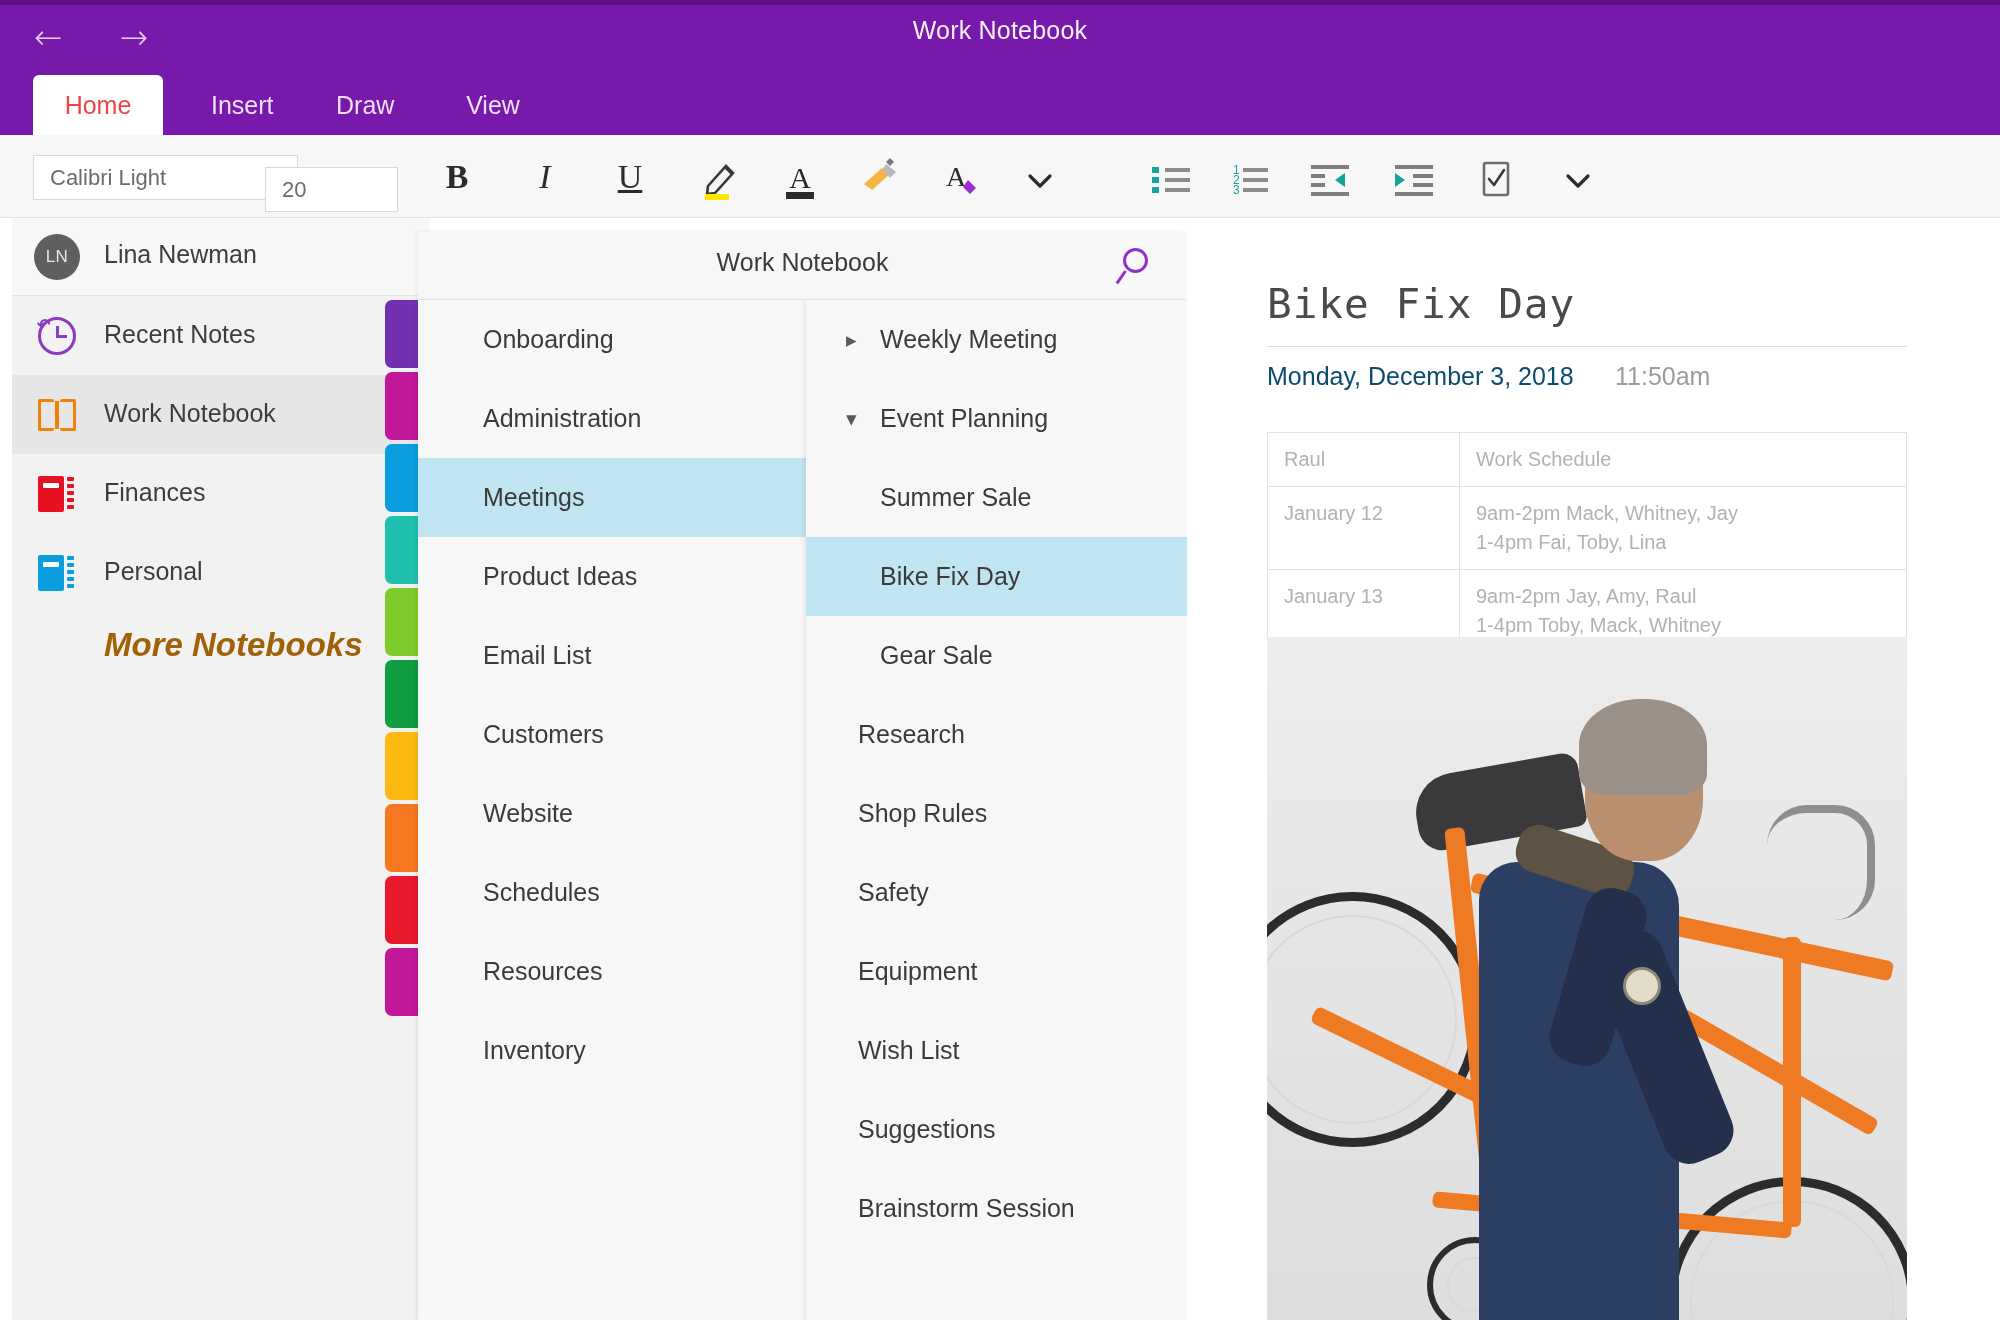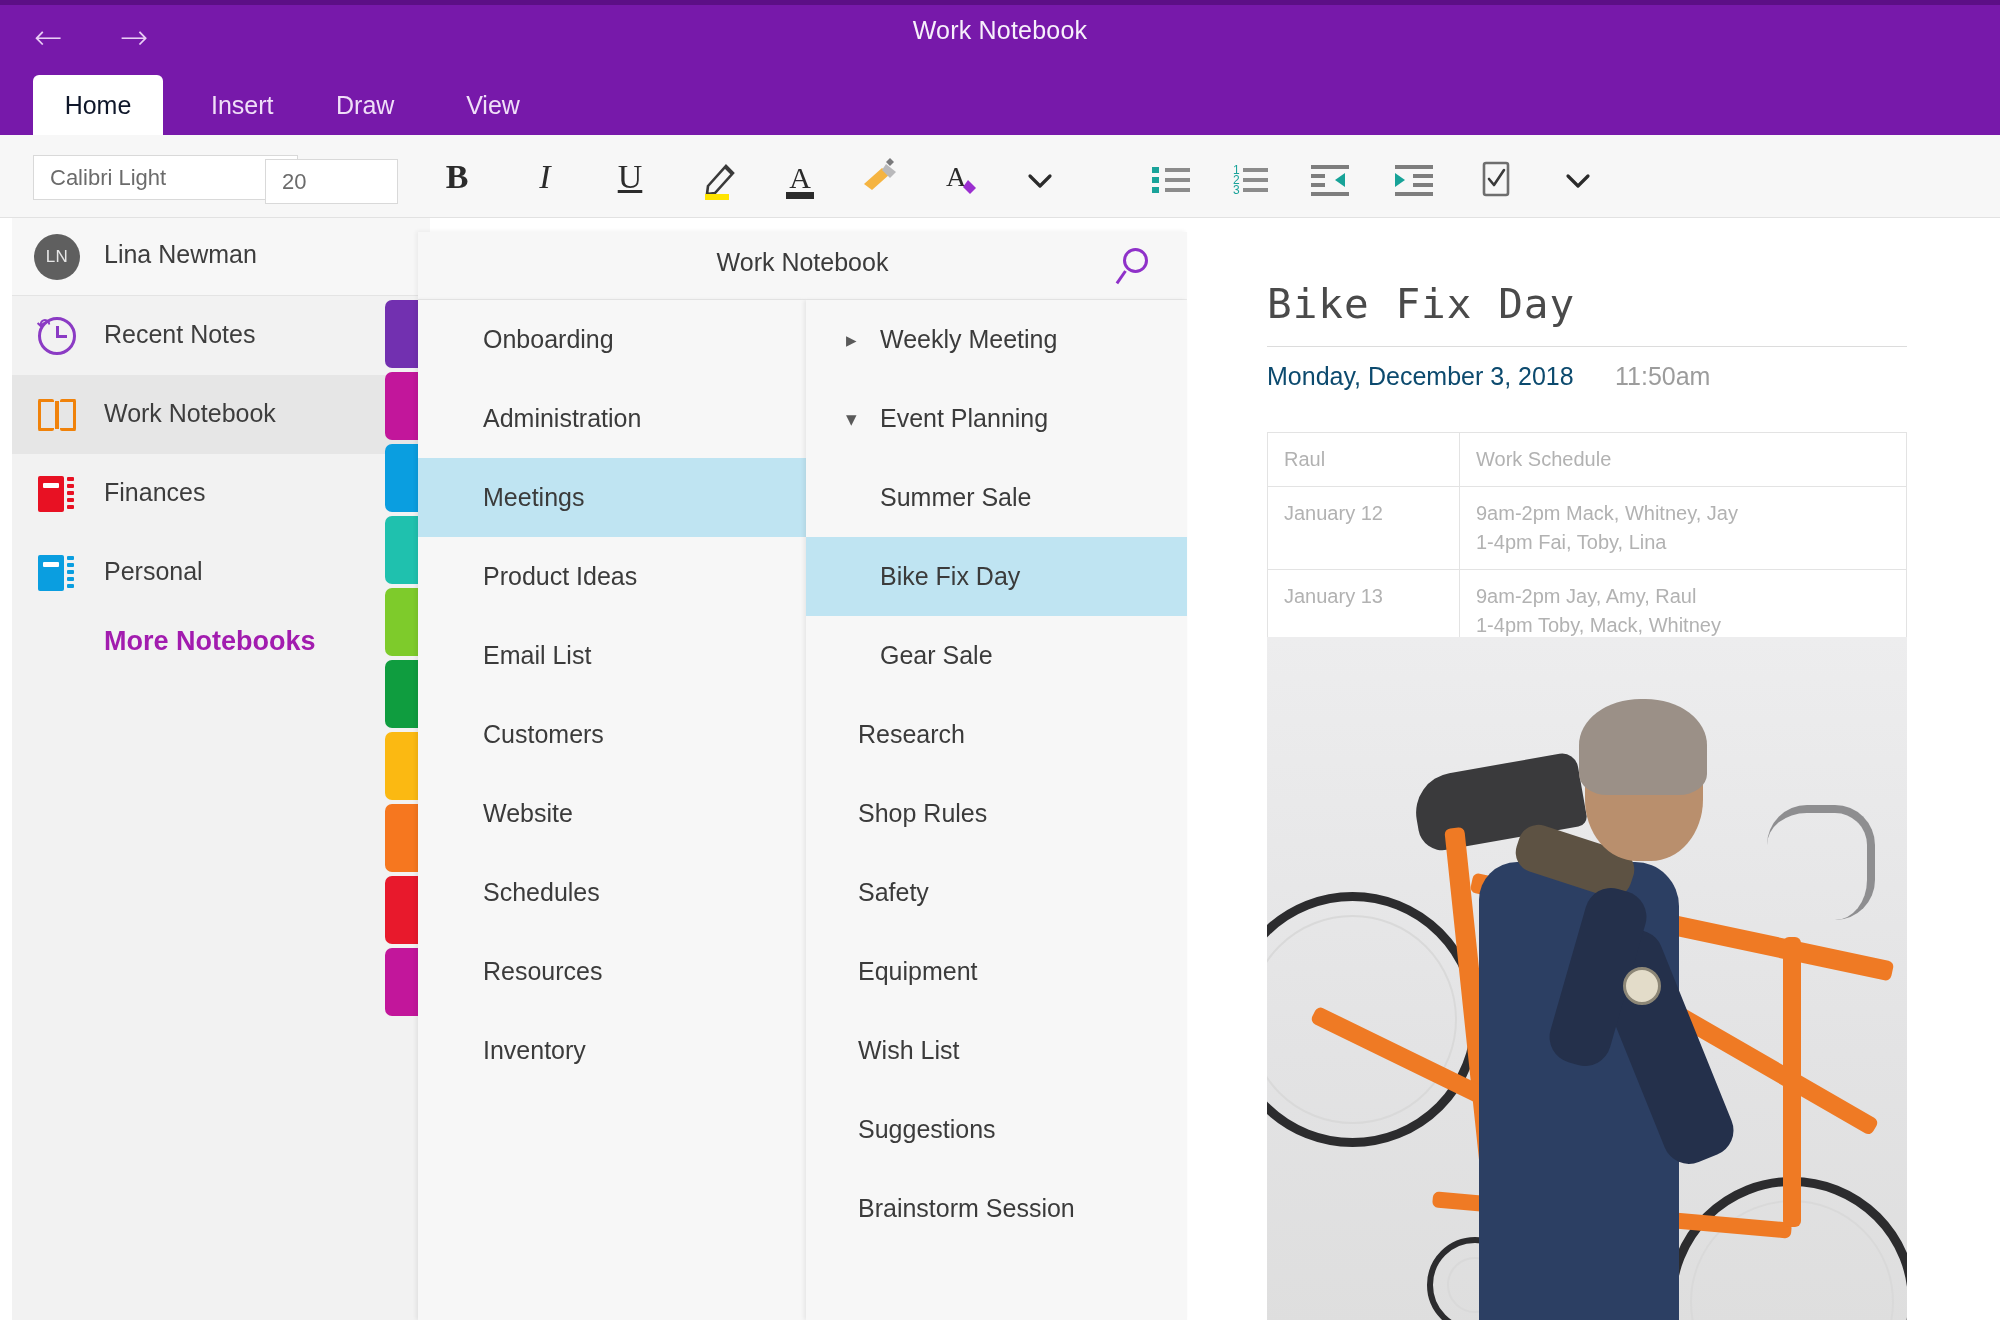--- a/index.html
+++ b/index.html
@@ -35,35 +35,35 @@
     color:#f7f0fb; font-size:25px; letter-spacing:.2px;
   }
 
   
   .ribbon-tabs { position:absolute; left:0; top:75px; width:2000px; height:60px; background:#7719aa; }
   .rtab {
     position:absolute; top:0; height:60px; line-height:60px;
     font-size:25px; color:#f0dff8; text-align:center; cursor:pointer;
     padding:0 26px;
   }
-  .rtab.active { background:#ffffff; color:#0f172a; border-radius:6px 6px 0 0; }
+  .rtab.active { background:#ffffff; color:#ef4444; border-radius:6px 6px 0 0; }
 
   
   .ribbon {
     position:absolute; left:0; top:135px; width:2000px; height:83px;
     background:#f7f7f7; border-bottom:1px solid #e2e2e2;
   }
   .fontbox {
     position:absolute; left:33px; top:20px; height:45px; width:265px;
     background:#ffffff; border:1px solid #d9d9d9;
     font-size:22px; color:#6b6b6b; line-height:43px; padding-left:16px;
     cursor:text;
   }
   .sizebox {
-    position:absolute; left:265px; top:24px; height:45px; width:133px;
+    position:absolute; left:265px; top:32px; height:45px; width:133px;
     background:#ffffff; border:1px solid #d9d9d9;
     font-size:22px; color:#6b6b6b; line-height:43px; padding-left:16px;
     cursor:text;
   }
   .tbtn {
     position:absolute; top:17px; height:50px; min-width:50px;
     text-align:center; cursor:pointer; color:#2b2b2b;
   }
   .tbtn .g { font-size:34px; line-height:50px; display:block; }
   .sep {
@@ -93,21 +93,21 @@
     border-radius:50%; background:#5f5f5f; color:#e6e6e6;
     font-size:17px; text-align:center; line-height:46px; letter-spacing:.5px;
   }
   .account-name { position:absolute; left:92px; top:22px; font-size:25px; color:#3d3d3d; }
 
   .nav-item { position:relative; height:79px; cursor:pointer; }
   .nav-item.sel { background:#e6e6e6; }
   .nav-item .ico { position:absolute; left:26px; top:20px; width:40px; height:40px; }
   .nav-item .lbl { position:absolute; left:92px; top:24px; font-size:25px; color:#3d3d3d; }
   .nav-more { position:relative; height:70px; cursor:pointer; }
-  .nav-more .lbl { position:absolute; left:92px; top:14px; font-size:27px; color:#a21caf; font-weight:600; }
+  .nav-more .lbl { position:absolute; left:92px; top:14px; font-size:33px; color:#a16207; font-weight:600;font-style:italic; }
 
   
   .nb { position:relative; width:36px; height:36px; top:2px; }
   .nb .spine { position:absolute; left:0; top:0; width:26px; height:36px; border-radius:2px; }
   .nb .bar { position:absolute; left:5px; top:7px; width:16px; height:5px; background:#fff; border-radius:1px; }
   .nb .rings { position:absolute; right:0; top:1px; width:7px; height:34px; }
   .nb .rings i { display:block; width:7px; height:4px; margin-bottom:3px; border-radius:1px; }
   .book-open { position:relative; width:38px; height:32px; top:4px; }
   .book-open .half { position:absolute; top:0; width:16px; height:32px; border:3px solid #f0820a; border-radius:2px;}
   .book-open .l { left:0; border-right:none; }

